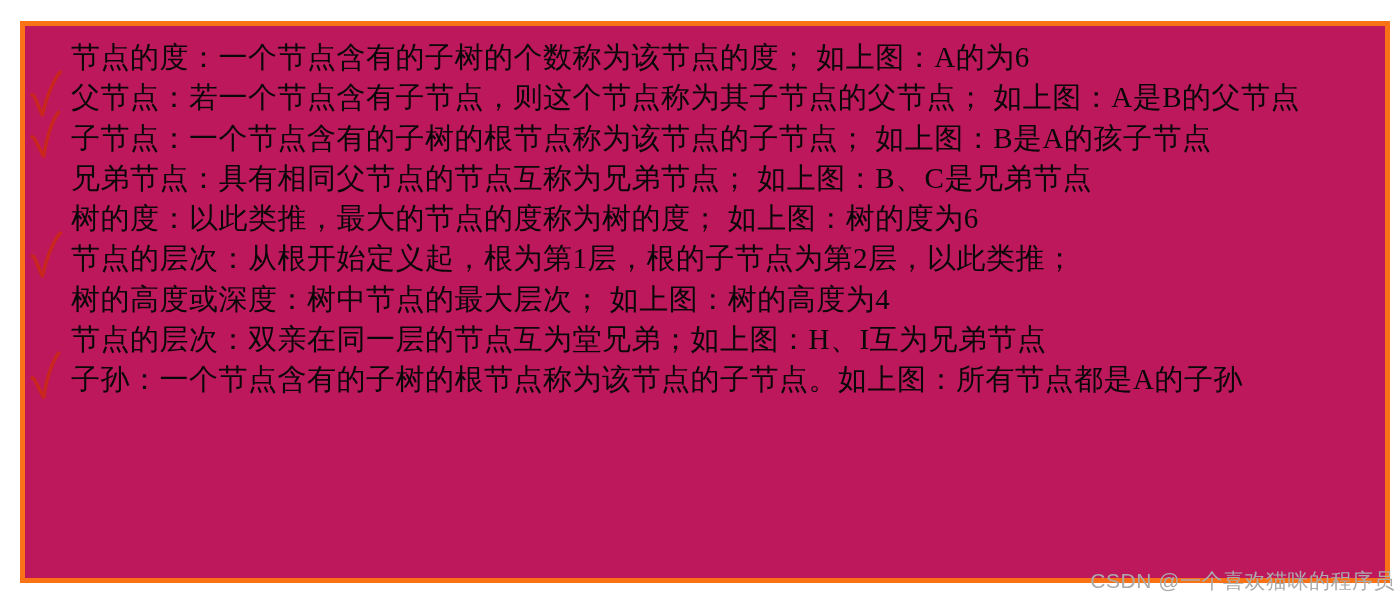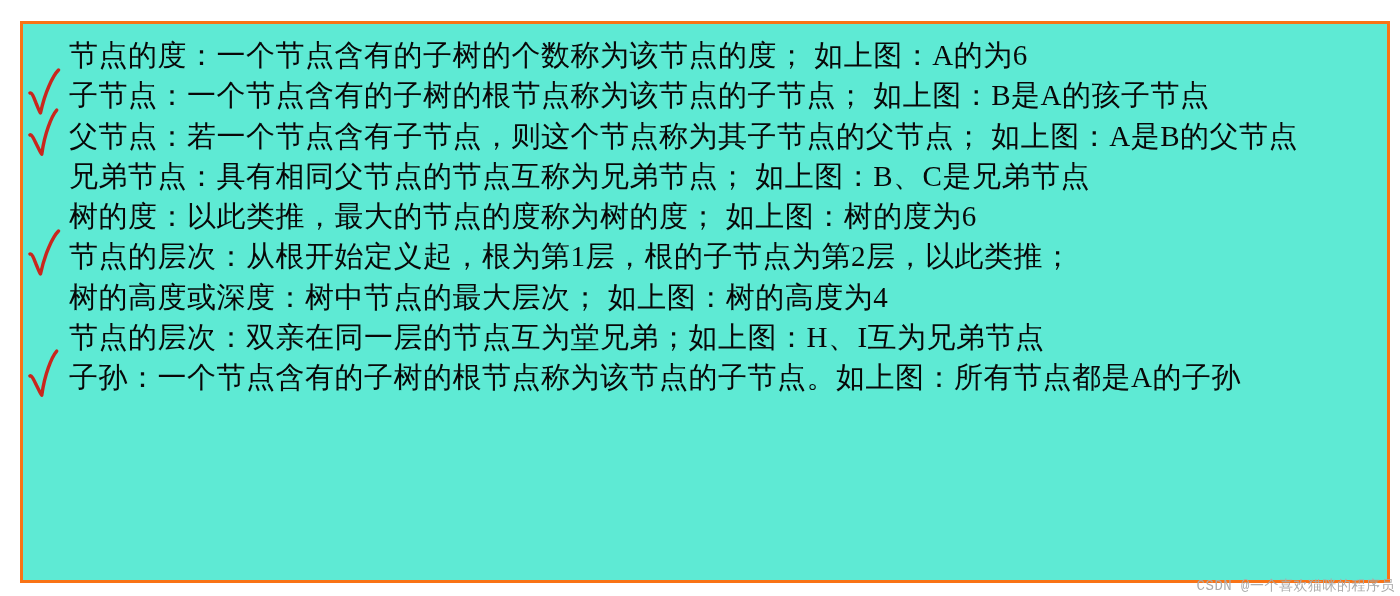--- a/index.html
+++ b/index.html
@@ -10,23 +10,23 @@
     background: #ffffff;
     overflow: hidden;
     font-family: "Liberation Serif", "DejaVu Serif", serif;
   }
   .frame {
     position: absolute;
     left: 20px;
     top: 21px;
     width: 1370px;
     height: 562px;
-    border: 3px solid #f97316;
+    border: 5px solid #f97316;
     box-sizing: border-box;
-    background: #5eead4;
+    background: #be185d;
   }
   .lines {
     position: absolute;
     left: 0;
     top: 11px;
     right: 0;
   }
   .line {
     position: relative;
     height: 40.3px;
@@ -44,42 +44,42 @@
     width: 36px;
     height: 54px;
     pointer-events: none;
   }
   .check svg { display: block; }
   .line:nth-child(odd) .check { transform: rotate(-4deg); }
   .watermark {
     position: absolute;
     right: 5px;
     bottom: 1px;
-    font-size: 14px;
+    font-size: 21px;
     color: #ababab;
-    font-family: Liberation Mono, monospace;
+    font-family: Liberation Sans, sans-serif;
     letter-spacing: 0.5px;
   }
 </style>
 </head>
 <body>
 
 <div class="frame">
   <div class="lines" id="definition-list">
       <div class="line"><span>节点的度：一个节点含有的子树的个数称为该节点的度；  如上图：A的为6</span></div>
       <div class="line"><span class="check">
           <svg viewBox="0 0 36 54" width="36" height="54">
             <path d="M4 25 C6 24 8 30 10 35 C11.5 38.5 13 43 14.5 45 C16 38 19 27 23 18 C26 11 29.5 5 32.5 2" fill="none" stroke="#c9261d" stroke-width="3.4" stroke-linecap="round" stroke-linejoin="round"></path>
           </svg>
-        </span><span>子节点：一个节点含有的子树的根节点称为该节点的子节点；  如上图：B是A的孩子节点</span></div>
+        </span><span>父节点：若一个节点含有子节点，则这个节点称为其子节点的父节点；  如上图：A是B的父节点</span></div>
       <div class="line"><span class="check">
           <svg viewBox="0 0 36 54" width="36" height="54">
             <path d="M4 25 C6 24 8 30 10 35 C11.5 38.5 13 43 14.5 45 C16 38 19 27 23 18 C26 11 29.5 5 32.5 2" fill="none" stroke="#c9261d" stroke-width="3.4" stroke-linecap="round" stroke-linejoin="round"></path>
           </svg>
-        </span><span>父节点：若一个节点含有子节点，则这个节点称为其子节点的父节点；  如上图：A是B的父节点</span></div>
+        </span><span>子节点：一个节点含有的子树的根节点称为该节点的子节点；  如上图：B是A的孩子节点</span></div>
       <div class="line"><span>兄弟节点：具有相同父节点的节点互称为兄弟节点；  如上图：B、C是兄弟节点</span></div>
       <div class="line"><span>树的度：以此类推，最大的节点的度称为树的度；  如上图：树的度为6</span></div>
       <div class="line"><span class="check">
           <svg viewBox="0 0 36 54" width="36" height="54">
             <path d="M4 25 C6 24 8 30 10 35 C11.5 38.5 13 43 14.5 45 C16 38 19 27 23 18 C26 11 29.5 5 32.5 2" fill="none" stroke="#c9261d" stroke-width="3.4" stroke-linecap="round" stroke-linejoin="round"></path>
           </svg>
         </span><span>节点的层次：从根开始定义起，根为第1层，根的子节点为第2层，以此类推；</span></div>
       <div class="line"><span>树的高度或深度：树中节点的最大层次；  如上图：树的高度为4</span></div>
       <div class="line"><span>节点的层次：双亲在同一层的节点互为堂兄弟；如上图：H、I互为兄弟节点</span></div>
       <div class="line"><span class="check">

